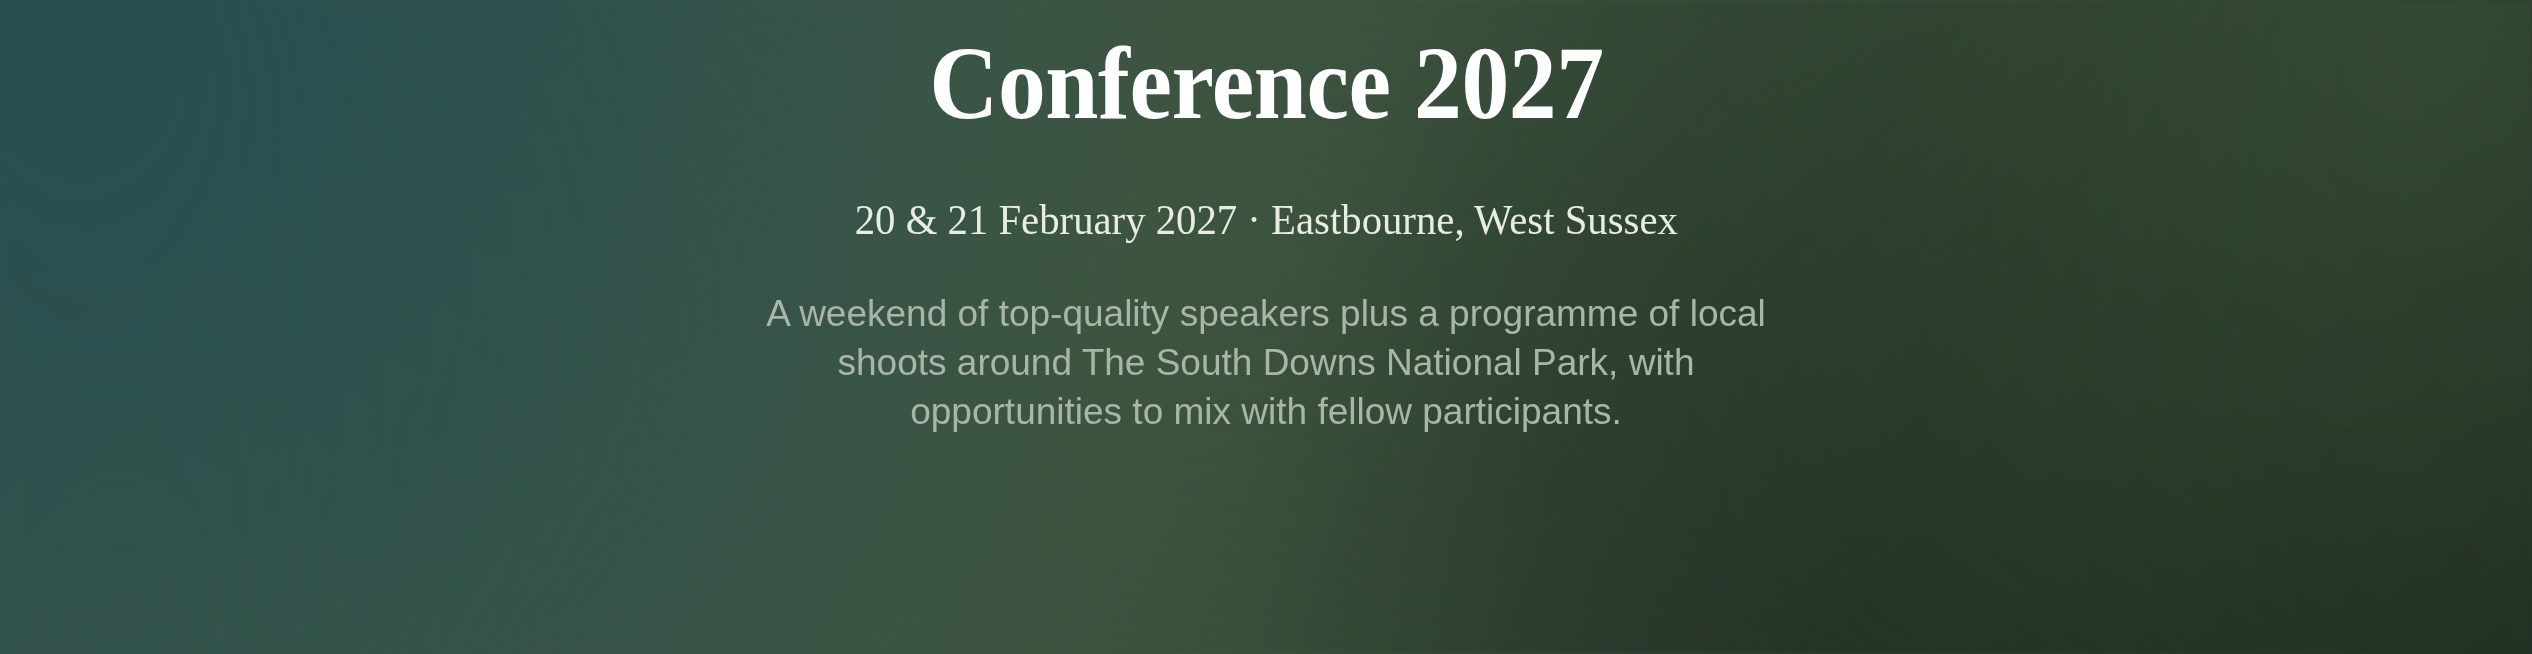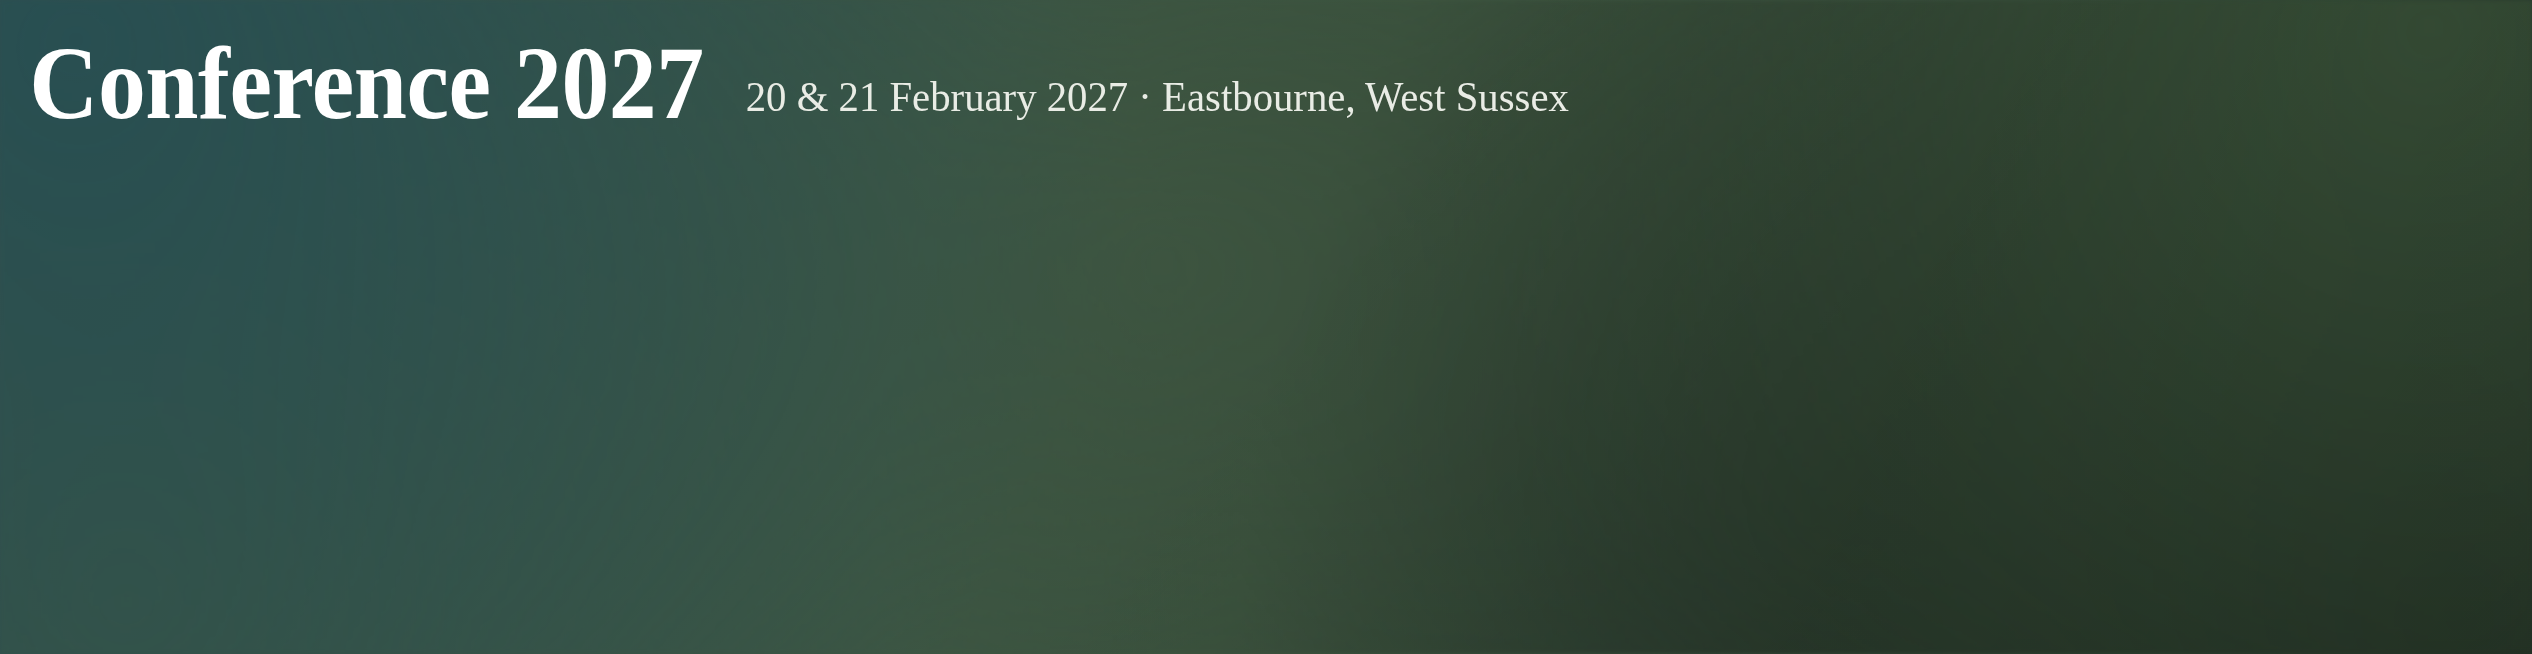--- a/index.html
+++ b/index.html
@@ -63,20 +63,21 @@
     position: absolute;
     inset: 0;
     background: linear-gradient(125deg, rgba(0,0,0,0) 48%, rgba(0,0,0,0.12) 100%);
   }
 
   .hero-content {
     position: relative;
     z-index: 2;
     width: 100%;
     display: flex;
+    flex-direction: column;
     align-items: center;
   }
 
   
   .hero-title {
     margin: 0;
     padding: 0;
     color: #ffffff;
     font-family: "Liberation Serif", "DejaVu Serif", serif;
     font-weight: 700;
@@ -124,16 +125,17 @@
   <div class="hero-bg"></div>
   <div class="hero-bg-blobs"></div>
   <div class="hero-bg-vignette"></div>
 
   <div class="hero-content">
 
     <h1 class="hero-title">Conference 2027</h1>
 
     <p class="hero-subtitle">20 &amp; 21 February 2027 · Eastbourne, West Sussex</p>
 
+    <p class="hero-body">A weekend of top-quality speakers plus a programme of local shoots around The South Downs National Park, with opportunities to mix with fellow participants.</p>
 
   </div>
 
 </section>
 
 </body></html>

